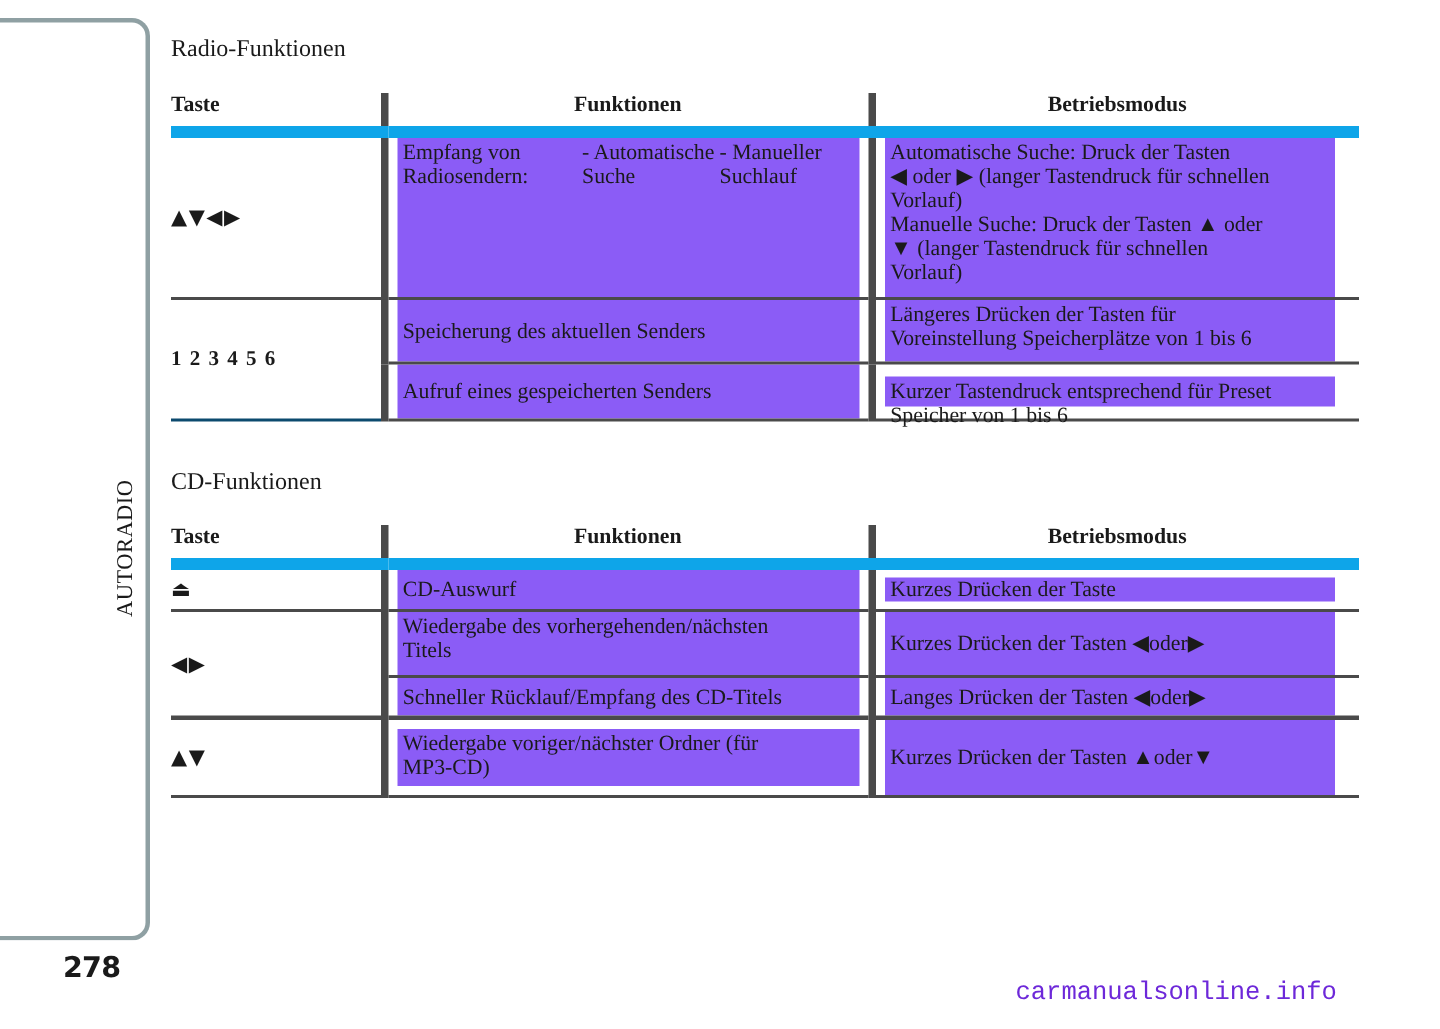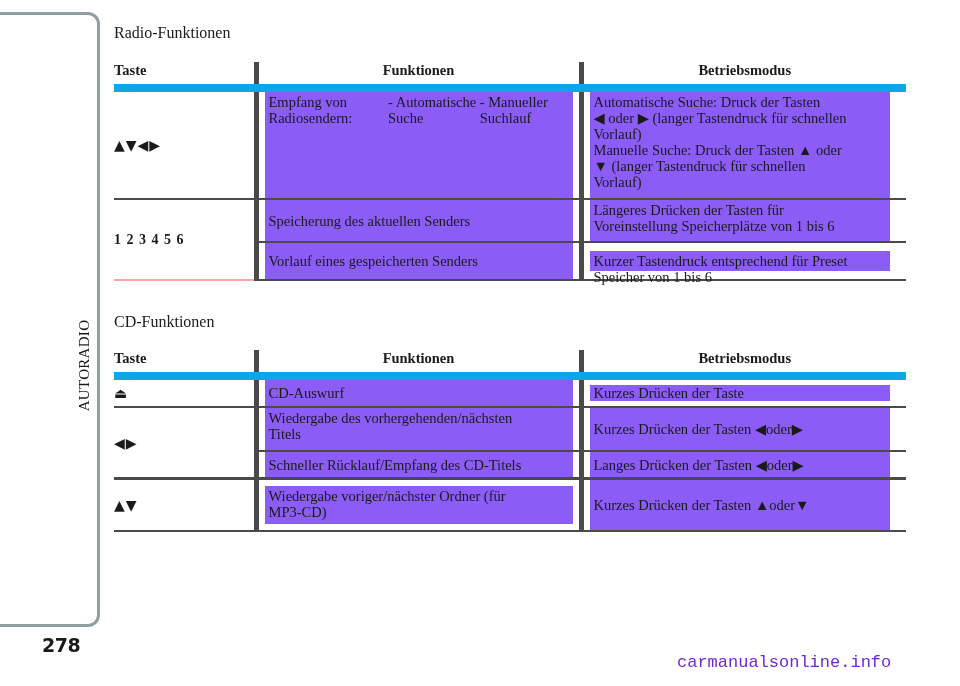--- a/index.html
+++ b/index.html
@@ -83,34 +83,34 @@
         <div>Automatische Suche: Druck der Tasten</div>
         <div>◀ oder ▶ (langer Tastendruck für schnellen</div>
         <div>Vorlauf)</div>
         <div>Manuelle Suche: Druck der Tasten ▲ oder</div>
         <div>▼ (langer Tastendruck für schnellen</div>
         <div>Vorlauf)</div>
       </div>
         </td>
     </tr>
     <tr style="height:43px">
-      <td class="c1" rowspan="2" style="border-bottom:2px solid #fca5a5"><span class="key">1 2 3 4 5 6</span></td>
+      <td class="c1" rowspan="2" style="border-bottom:2px solid #0c4a6e"><span class="key">1 2 3 4 5 6</span></td>
       <td class="c2">
           <div class="cell" style="height:41px;display:flex;align-items:center">Speicherung des aktuellen Senders</div>
         </td>
       <td class="c3">
           <div class="cell" style="height:41px">
         <div>Längeres Drücken der Tasten für</div>
         <div>Voreinstellung Speicherplätze von 1 bis 6</div>
       </div>
         </td>
     </tr>
     <tr style="height:38px">
       <td class="c2">
-          <div class="cell" style="height:36px;display:flex;align-items:center">Vorlauf eines gespeicherten Senders</div>
+          <div class="cell" style="height:36px;display:flex;align-items:center">Aufruf eines gespeicherten Senders</div>
         </td>
       <td class="c3">
           <div class="cell" style="height:20px">
         <div>Kurzer Tastendruck entsprechend für Preset</div>
         <div>Speicher von 1 bis 6</div>
       </div>
         </td>
     </tr>
   </tbody>
 </table>

